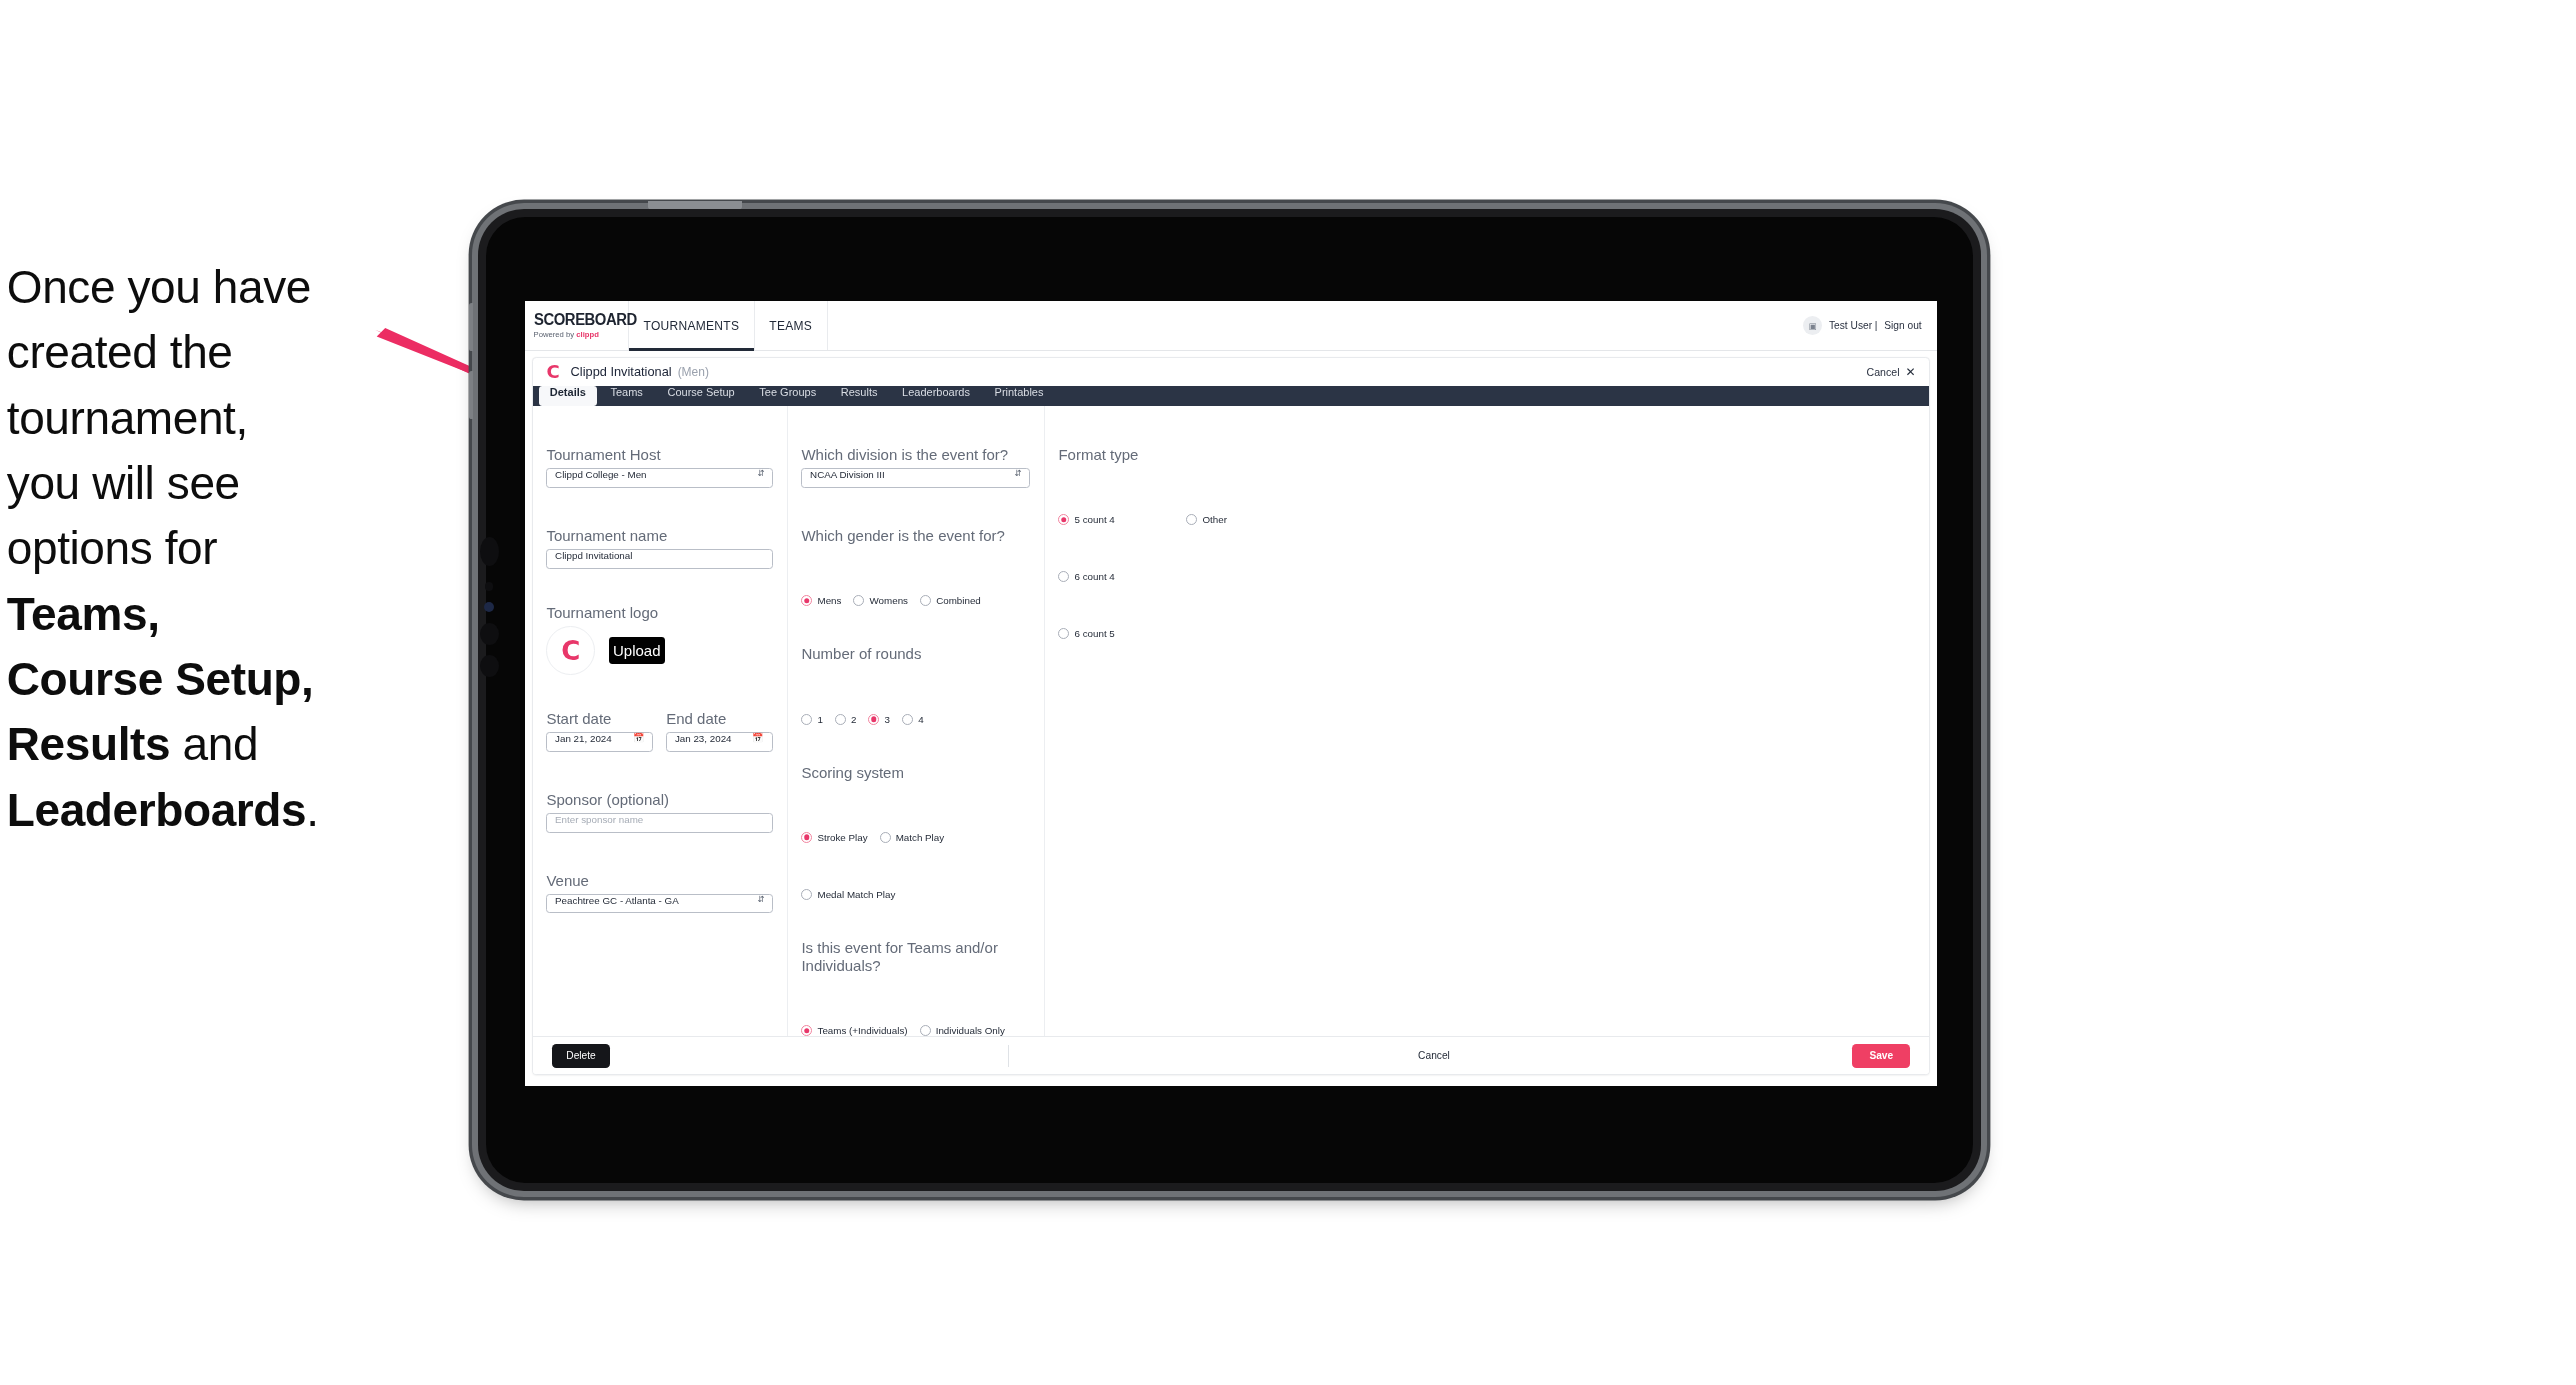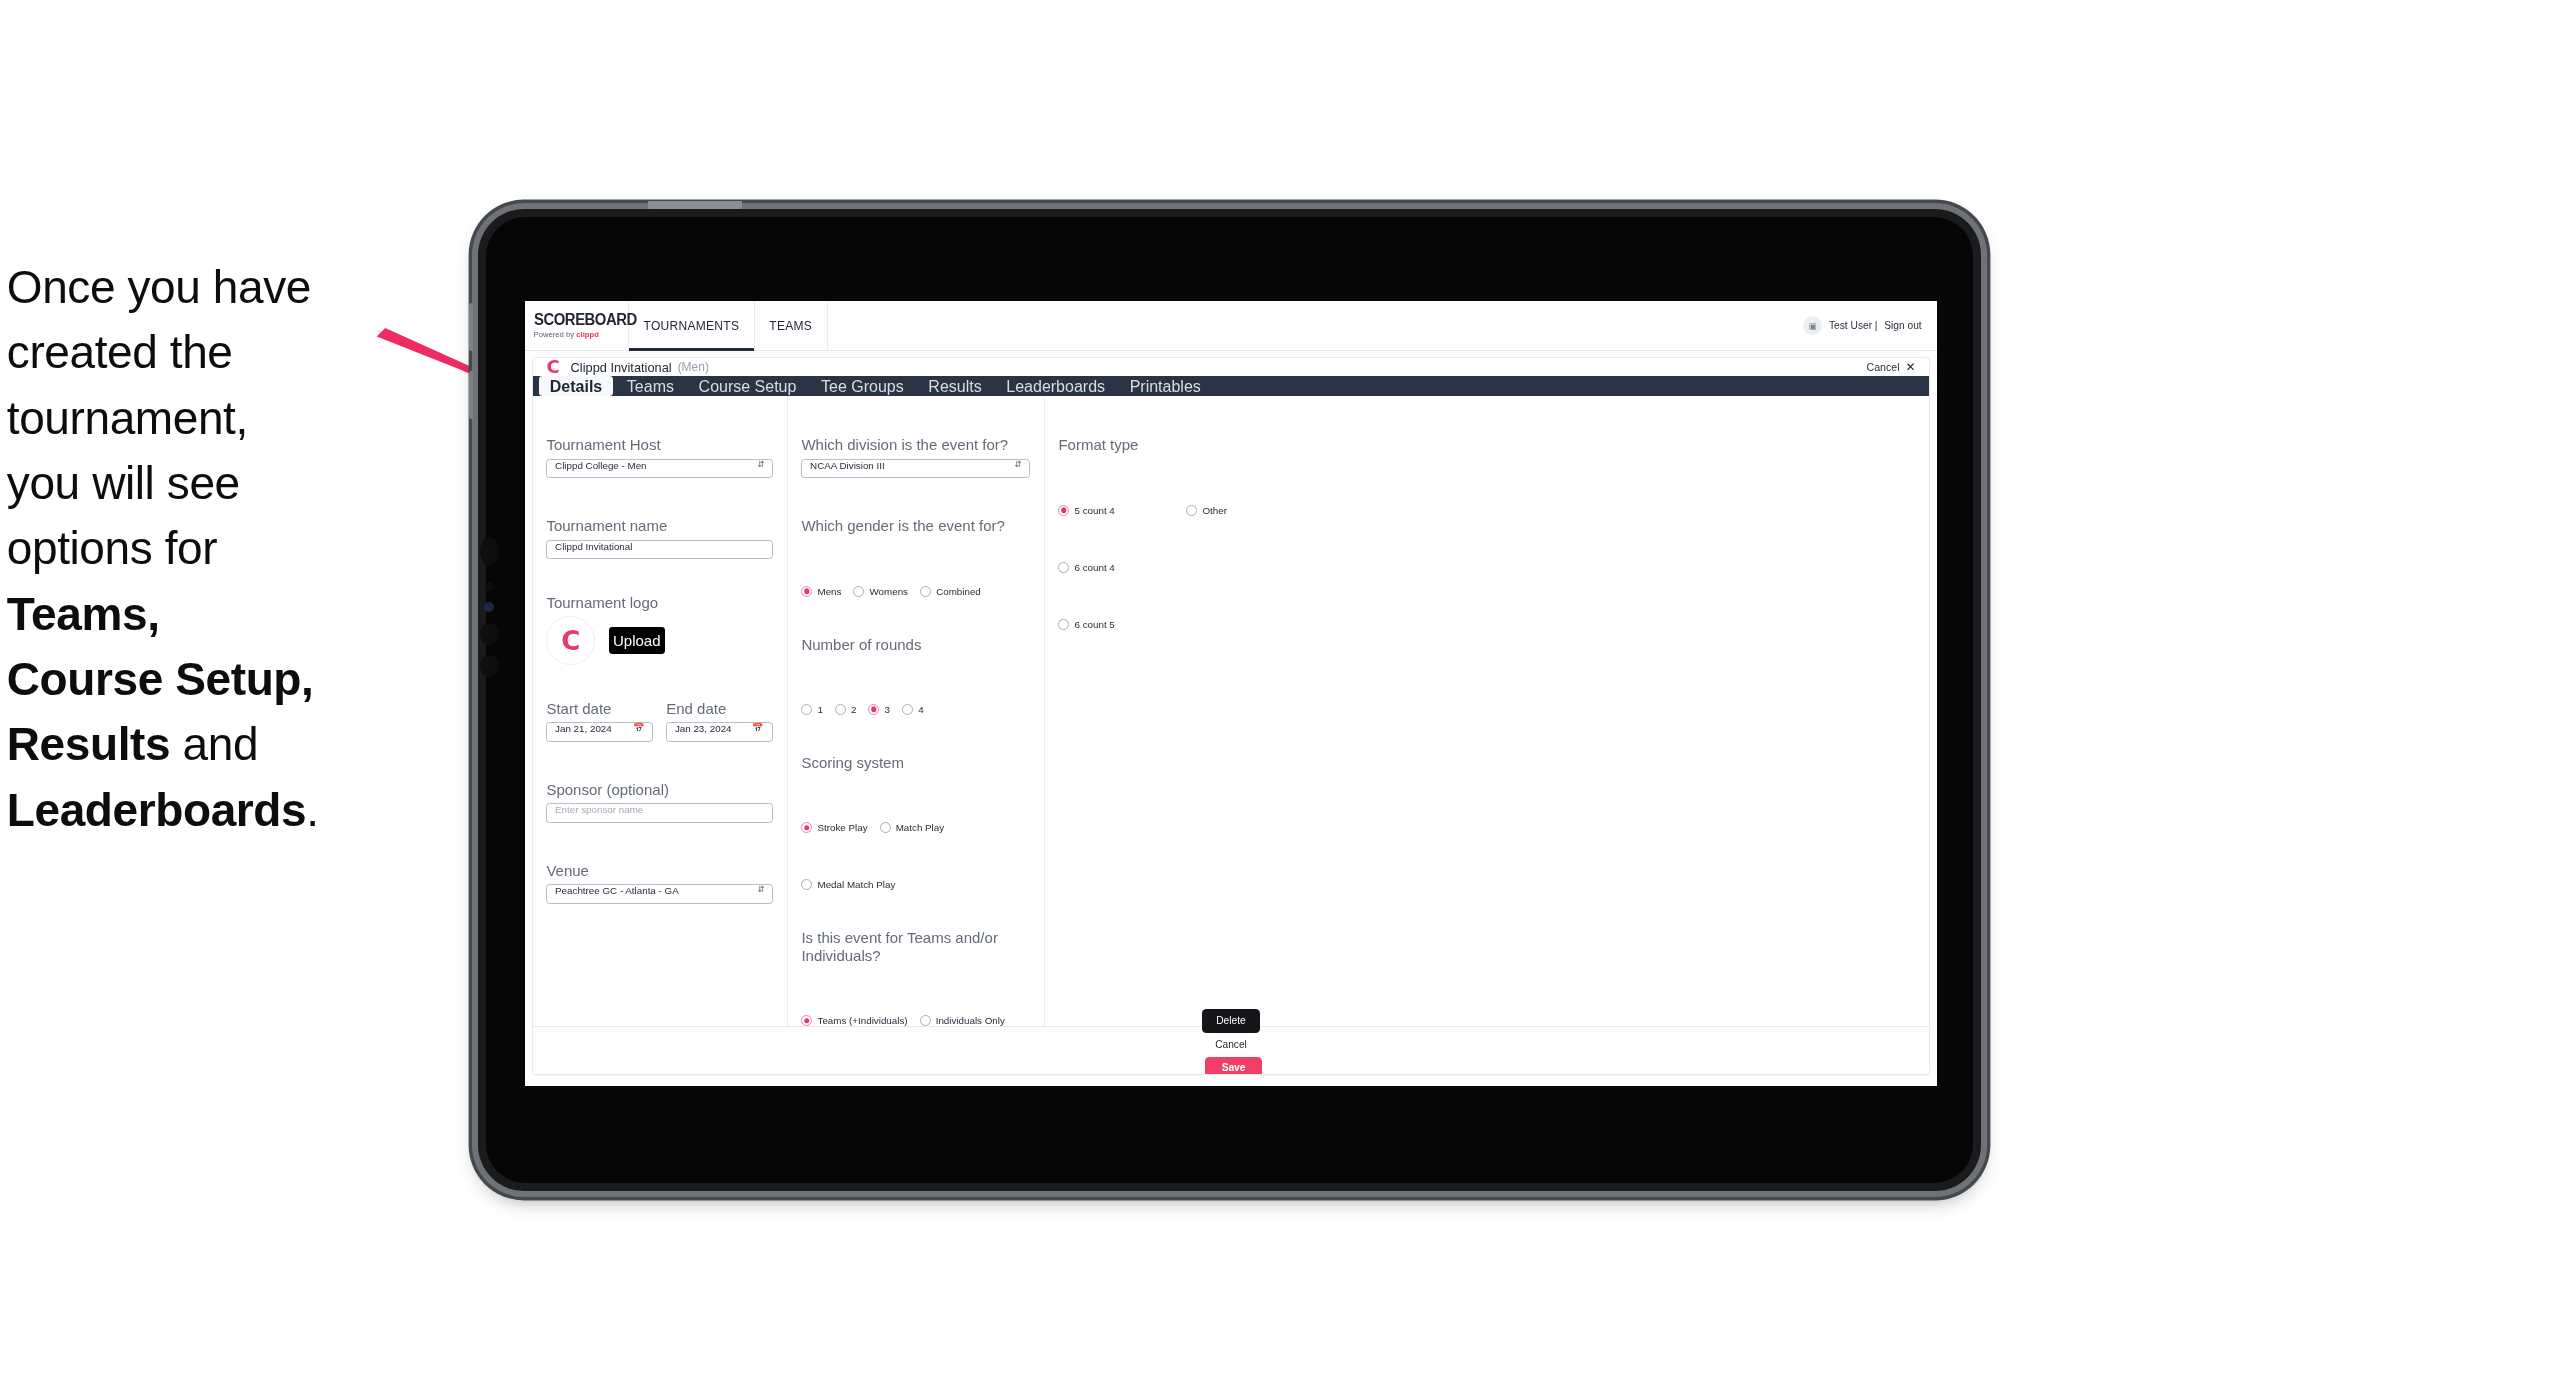--- a/index.html
+++ b/index.html
@@ -153,22 +153,22 @@
   #cancel-x{display:flex;align-items:center;gap:6px;cursor:pointer;}
   #cancel-x-label{font-size:10.6px;color:#2a3140;}
   #cancel-x-icon{font-size:12px;color:#222a38;line-height:1;}
 
   
   #tabstrip{
     height:28px;background:#2b3445;
     display:flex;align-items:center;padding:0 6px;box-sizing:border-box;gap:2.6px;
   }
   .tab{
-    font-size:16px;color:#d9dde4;padding:0 11px;height:20.4px;
-    display:flex;align-items:flex-end;border-radius:3.4px;cursor:pointer;
+    font-size:11px;color:#d9dde4;padding:0 11px;height:20.4px;
+    display:flex;align-items:flex-start;border-radius:3.4px;cursor:pointer;
     white-space:nowrap;
   }
   .tab.active{background:#f7f8fa;color:#1d2533;font-weight:bold;}
 
   
   #cols{
     flex:1;display:flex;align-items:stretch;background:#fff;
     border-bottom:0.9px solid #e8eaed;
   }
   .col{padding:12px 13.6px 0 13.6px;box-sizing:border-box;}
@@ -232,22 +232,22 @@
   }
   .radio-label{font-size:9.8px;color:#1f2633;white-space:nowrap;}
   .radio-stack .radio-item{margin-bottom:10.2px;}
 
   #fmt-wrap{display:flex;}
   #fmt-col-a{width:128px;}
   #fmt-col-b{flex:1;}
 
   
   #card-foot{
-    height:53px;display:flex;align-items:center;justify-content:flex-end;
-    padding:0 19px;gap:0;box-sizing:border-box;background:#fff;flex-direction:column;
+    height:53px;display:flex;align-items:center;justify-content:space-between;
+    padding:0 19px;gap:0;box-sizing:border-box;background:#fff;
   }
   #delete-btn{
     background:#15161a;color:#fff;font-size:10.2px;
     padding:6.8px 14.5px;border-radius:4.3px;cursor:pointer;line-height:1;
   }
   #foot-div{width:0.9px;height:22px;background:#dfe2e6;margin:0 12px;}
   #cancel-btn{
     font-size:10.2px;color:#1f2633;padding:6.8px 12px;cursor:pointer;line-height:1;
   }
   #save-btn{

